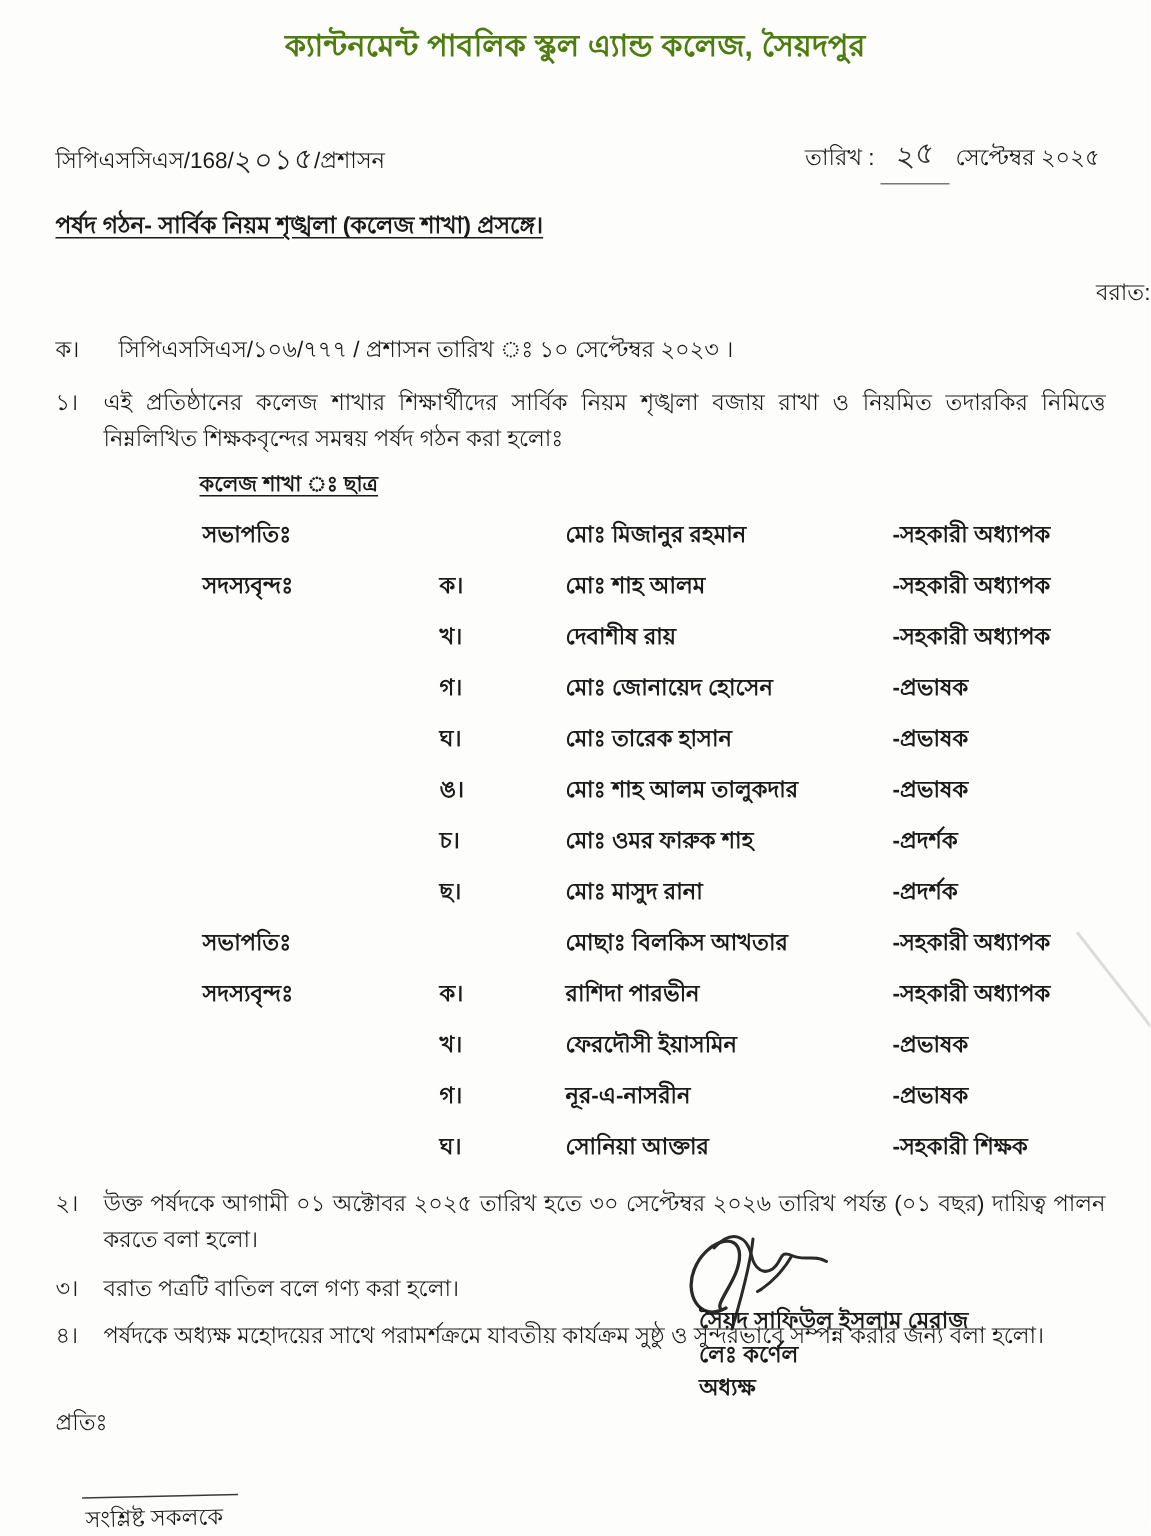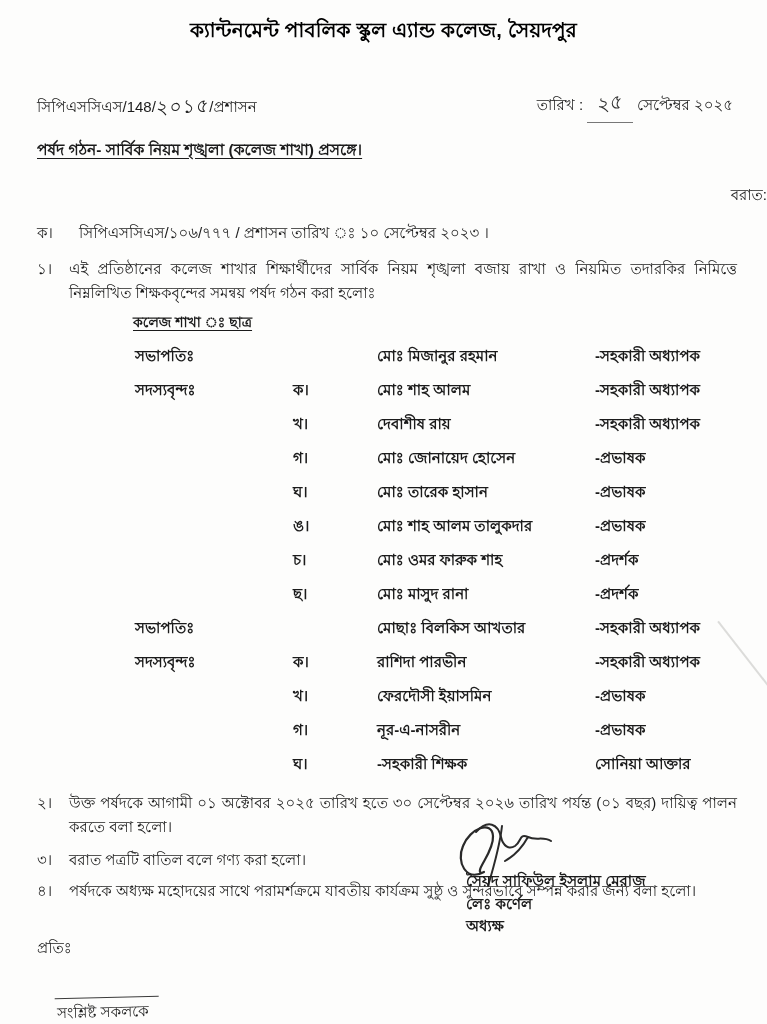--- a/index.html
+++ b/index.html
@@ -11,21 +11,21 @@
     color:#1b1b1b;
     font-family:"Liberation Sans","DejaVu Sans",sans-serif;
     font-size:15px;
   }
   .doc-title {
     text-align:center;
     padding-top:15px;
     font-size:20px;
     font-weight:bold;
     letter-spacing:.2px;
-    color:#000000;
+    color:#4d7c0f;
   }
   .ref-date-row {
     display:flex;
     justify-content:space-between;
     align-items:flex-end;
     margin:40px 34px 0 37px;
   }
   .ref-left { white-space:nowrap; }
   .hand-year {
     display:inline-block;
@@ -115,21 +115,21 @@
   }
 </style>
 </head>
 <body>
 
 <div class="page">
 
   <div class="doc-title">ক্যান্টনমেন্ট পাবলিক স্কুল এ্যান্ড কলেজ, সৈয়দপুর</div>
 
   <div class="ref-date-row">
-    <div class="ref-left"><span>সিপিএসসিএস/148/</span><span class="hand-year">২০১৫</span><span>/প্রশাসন</span></div>
+    <div class="ref-left"><span>সিপিএসসিএস/168/</span><span class="hand-year">২০১৫</span><span>/প্রশাসন</span></div>
     <div class="date-right"><span>তারিখ :</span><span class="date-underline"><span class="hand-day">২৫</span></span><span>সেপ্টেম্বর ২০২৫</span></div>
   </div>
 
   <div class="subject">পর্ষদ গঠন- সার্বিক নিয়ম শৃঙ্খলা (কলেজ শাখা) প্রসঙ্গে।</div>
 
   <div class="borat-label">বরাত:</div>
 
   <div class="ref-item">
     <span class="ref-item-letter">ক।</span>
     <span class="ref-item-text">সিপিএসসিএস/১০৬/৭৭৭ / প্রশাসন  তারিখ ঃ ১০ সেপ্টেম্বর ২০২৩  ।</span>
@@ -213,22 +213,22 @@
     </div>
     <div class="crow">
       <span class="cell"></span>
       <span class="cell">গ।</span>
       <span class="cell">নূর-এ-নাসরীন</span>
       <span class="cell">-প্রভাষক</span>
     </div>
     <div class="crow">
       <span class="cell"></span>
       <span class="cell">ঘ।</span>
+      <span class="cell">সোনিয়া আক্তার</span>
       <span class="cell">-সহকারী শিক্ষক</span>
-      <span class="cell">সোনিয়া আক্তার</span>
     </div>
   </div>
 
   <div class="para p2">
     <span class="para-num">২।</span>
     <span class="para-text">উক্ত পর্ষদকে আগামী ০১ অক্টোবর ২০২৫ তারিখ  হতে ৩০ সেপ্টেম্বর ২০২৬ তারিখ পর্যন্ত (০১ বছর) দায়িত্ব পালন করতে বলা হলো।</span>
   </div>
   <div class="para p3">
     <span class="para-num">৩।</span>
     <span class="para-text">বরাত পত্রটি বাতিল বলে গণ্য করা হলো।</span>

